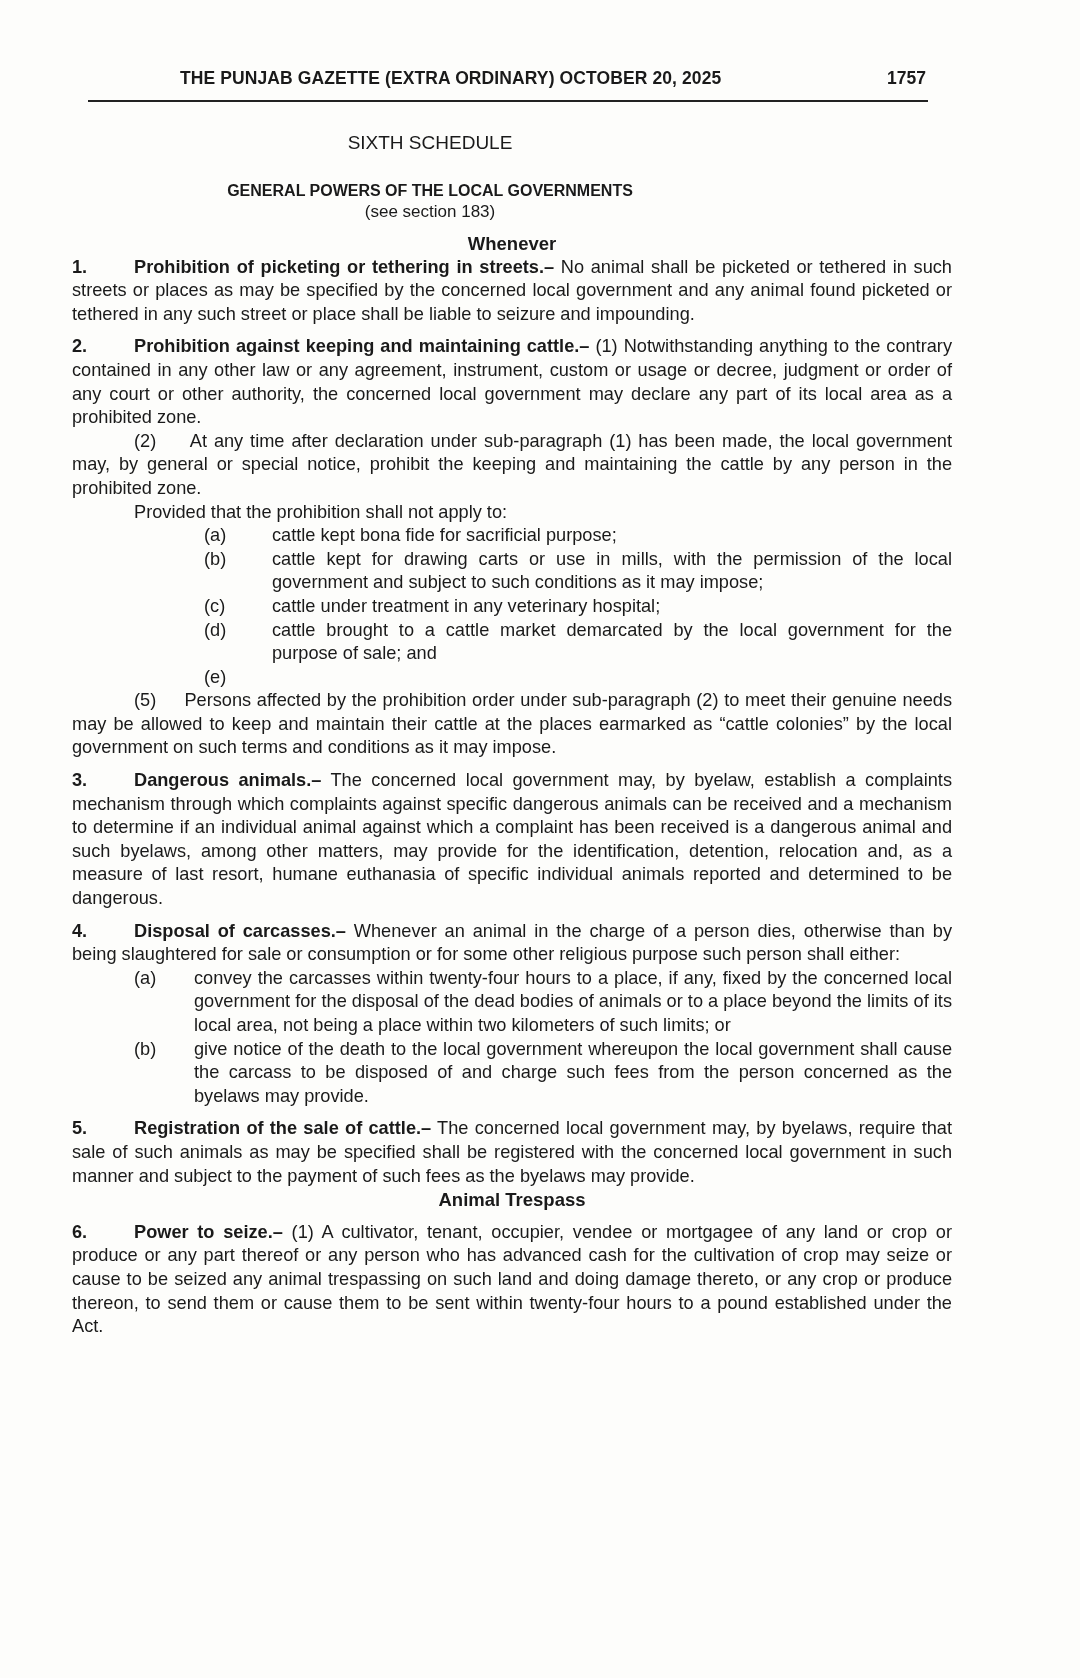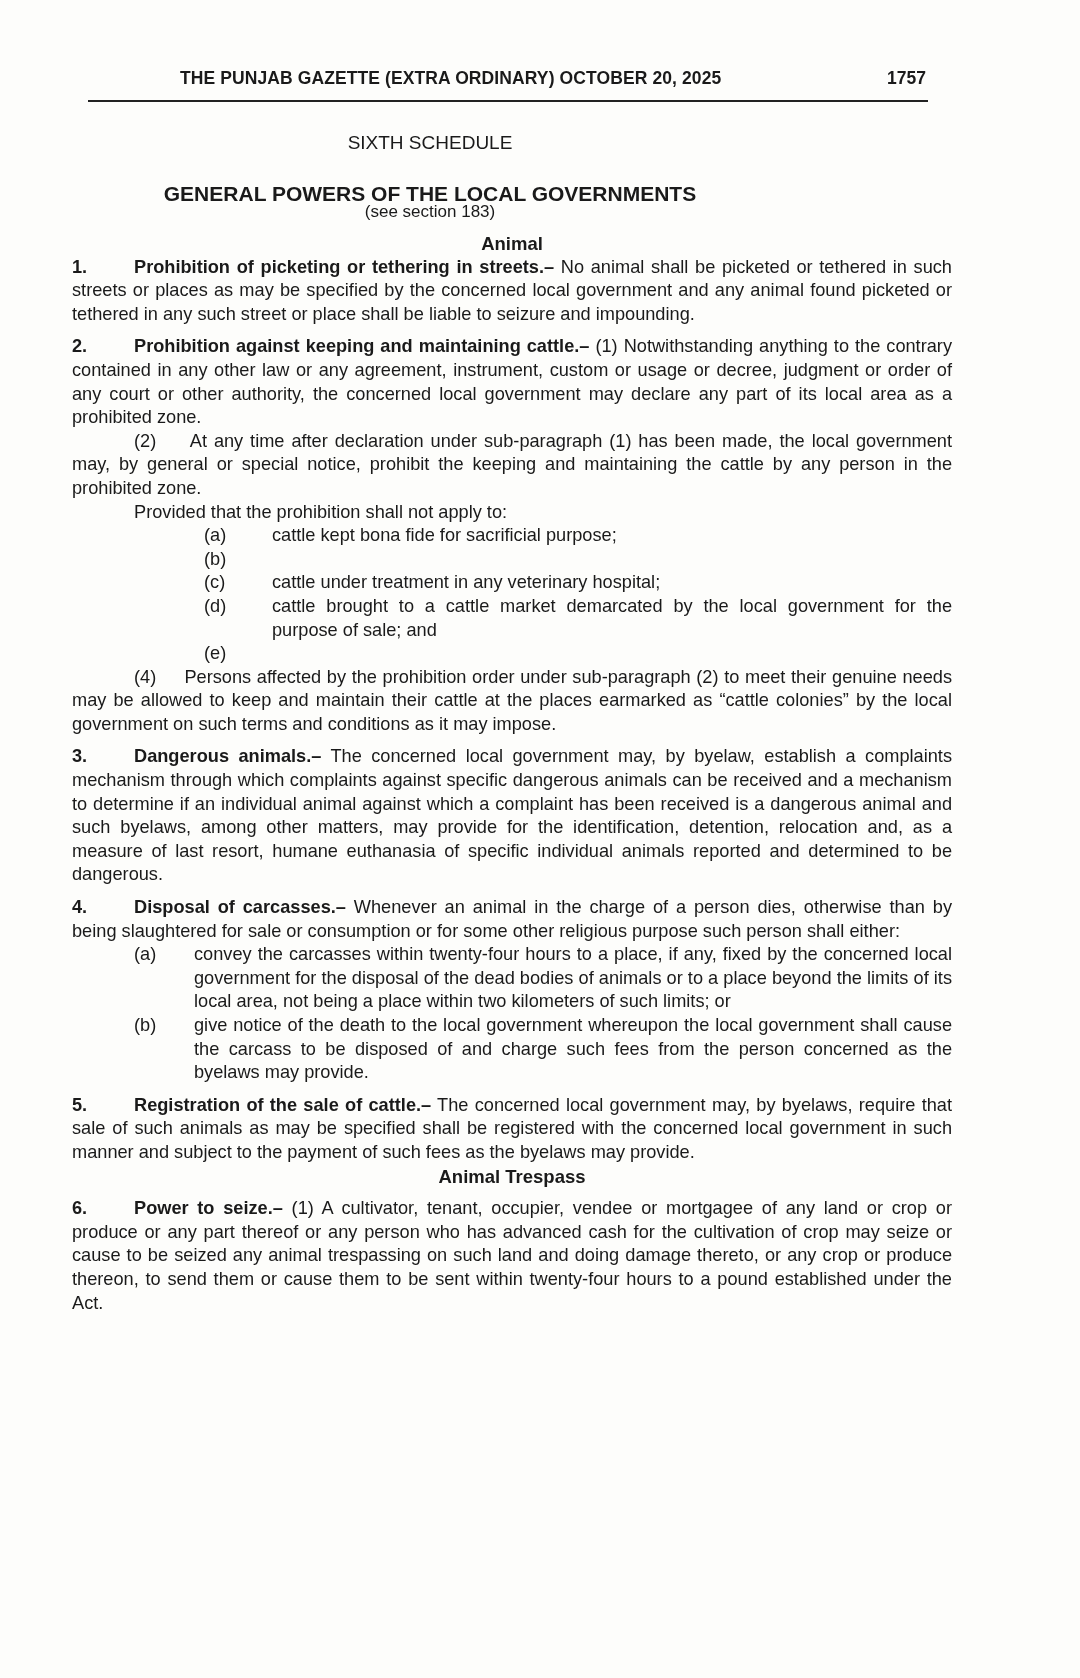--- a/index.html
+++ b/index.html
@@ -12,21 +12,21 @@
     font-family:Liberation Sans, sans-serif; font-weight:bold; font-size:17.5px;
     display:flex; align-items:baseline;
   }
   .header .title { margin-left:92px; letter-spacing:0.1px; }
   .header .page-no { margin-left:auto; margin-right:0; }
   .rule { position:absolute; left:88px; top:100px; width:840px; height:2px; background:#222; }
   .center { text-align:center; }
   .sched { position:absolute; left:0; width:860px; }
   .s1 { top:132px; font-size:19px; }
   .s2 { top:158px; font-size:17px;margin-top:44px; }
-  .s3 { top:182px; font-size:21px; font-weight:bold; }
+  .s3 { top:182px; font-size:16px; font-weight:bold; }
   .body {
     position:absolute; left:72px; top:232px; width:880px;
     font-size:18.2px; line-height:23.6px; text-align:justify;
   }
   .h { text-align:center; font-weight:bold; font-size:18.5px; margin:0; }
   p { margin:0; }
   .gap { margin-top:9px; }
   .num { display:inline-block; width:62px; font-weight:bold; }
   b { font-weight:bold; }
   .sub { text-indent:62px; }
@@ -45,46 +45,47 @@
   <span class="title">THE PUNJAB GAZETTE (EXTRA ORDINARY) OCTOBER 20, 2025</span>
   <span class="page-no">1757</span>
 </div>
 <div class="rule"></div>
 
 <div class="sched s1 center">SIXTH SCHEDULE</div>
 <div class="sched s2 center">(see section 183)</div>
 <div class="sched s3 center">GENERAL POWERS OF THE LOCAL GOVERNMENTS</div>
 
 <div class="body">
-  <p class="h">Animal</p>
+  <p class="h">Whenever</p>
 
   <p><span class="num">1.</span><b>Prohibition of picketing or tethering in streets.–</b><span> No animal shall be picketed or tethered in such streets or places as may be specified by the concerned local government and any animal found picketed or tethered in any such street or place shall be liable to seizure and impounding.</span></p>
 
   <p class="gap"><span class="num">2.</span><b>Prohibition against keeping and maintaining cattle.–</b><span> (1) Notwithstanding anything to the contrary contained in any other law or any agreement, instrument, custom or usage or decree, judgment or order of any court or other authority, the concerned local government may declare any part of its local area as a prohibited zone.</span></p>
   <p class="sub" style="white-space:pre-wrap">(2)     At any time after declaration under sub-paragraph (1) has been made, the local government may, by general or special notice, prohibit the keeping and maintaining the cattle by any person in the prohibited zone.</p>
   <p class="proviso">Provided that the prohibition shall not apply to:</p>
   <div class="item">
       <span class="lbl">(a)</span>
       <span class="txt">cattle kept bona fide for sacrificial purpose;</span>
     </div>
   <div class="item">
       <span class="lbl">(b)</span>
+      <span class="txt">cattle kept for drawing carts or use in mills, with the permission of the local government and subject to such conditions as it may impose;</span>
     </div>
   <div class="item">
       <span class="lbl">(c)</span>
       <span class="txt">cattle under treatment in any veterinary hospital;</span>
     </div>
   <div class="item">
       <span class="lbl">(d)</span>
       <span class="txt">cattle brought to a cattle market demarcated by the local government for the purpose of sale; and</span>
     </div>
   <div class="item">
       <span class="lbl">(e)</span>
     </div>
-  <p class="sub" style="white-space:pre-wrap">(4)     Persons affected by the prohibition order under sub-paragraph (2) to meet their genuine needs may be allowed to keep and maintain their cattle at the places earmarked as “cattle colonies” by the local government on such terms and conditions as it may impose.</p>
+  <p class="sub" style="white-space:pre-wrap">(5)     Persons affected by the prohibition order under sub-paragraph (2) to meet their genuine needs may be allowed to keep and maintain their cattle at the places earmarked as “cattle colonies” by the local government on such terms and conditions as it may impose.</p>
 
   <p class="gap"><span class="num">3.</span><b>Dangerous animals.–</b><span> The concerned local government may, by byelaw, establish a complaints mechanism through which complaints against specific dangerous animals can be received and a mechanism to determine if an individual animal against which a complaint has been received is a dangerous animal and such byelaws, among other matters, may provide for the identification, detention, relocation and, as a measure of last resort, humane euthanasia of specific individual animals reported and determined to be dangerous.</span></p>
 
   <p class="gap"><span class="num">4.</span><b>Disposal of carcasses.–</b><span> Whenever an animal in the charge of a person dies, otherwise than by being slaughtered for sale or consumption or for some other religious purpose such person shall either:</span></p>
   <div class="item2">
       <span class="lbl">(a)</span>
       <span class="txt">convey the carcasses within twenty-four hours to a place, if any, fixed by the concerned local government for the disposal of the dead bodies of animals or to a place beyond the limits of its local area, not being a place within two kilometers of such limits; or</span>
     </div>
   <div class="item2">
       <span class="lbl">(b)</span>

